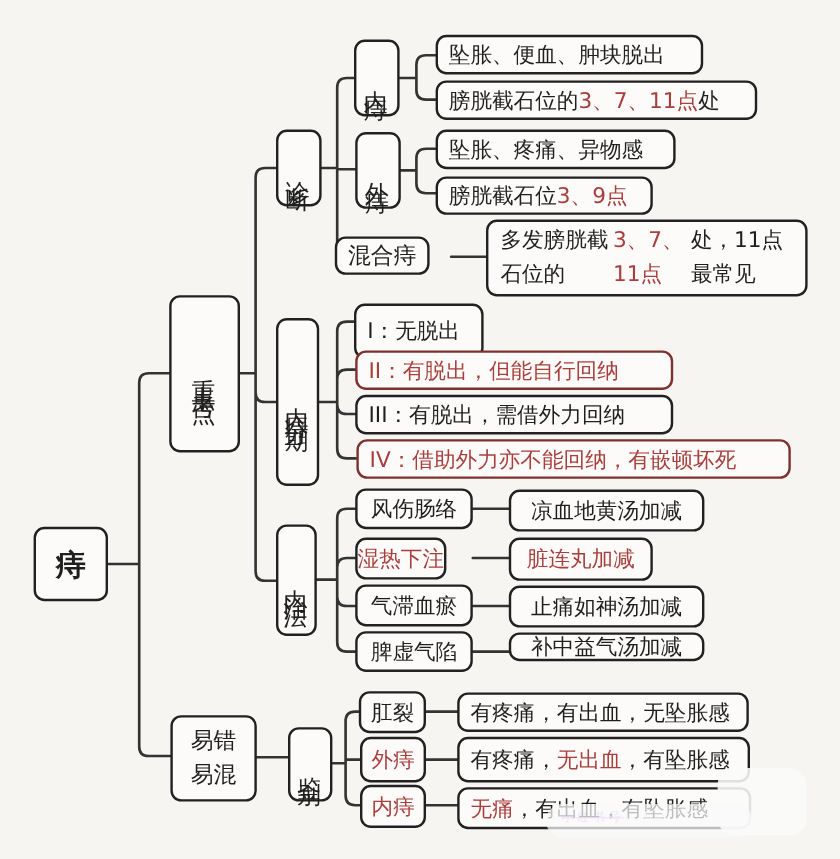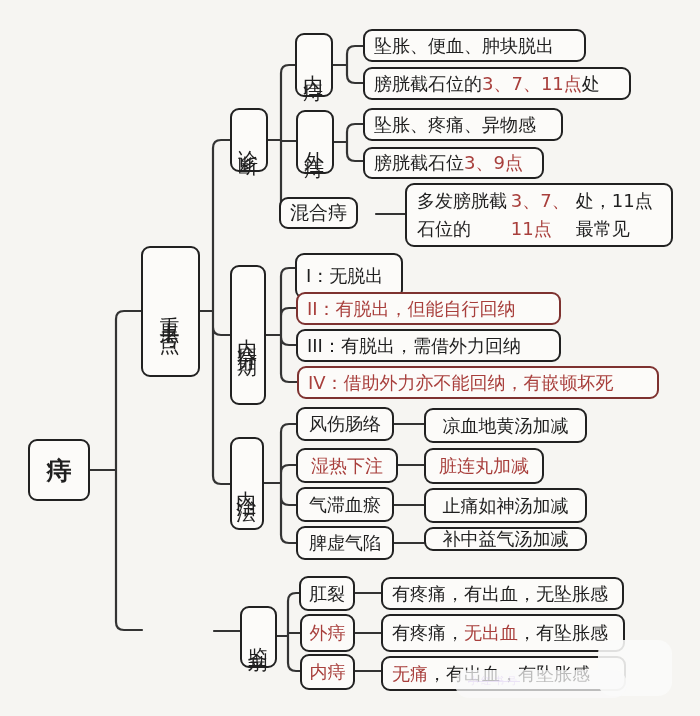--- a/index.html
+++ b/index.html
@@ -62,20 +62,21 @@
 
       <path d="M394 424 H424 M394 465 H424 M394 505 H424 M394 543 H424"></path>
 
       <path d="M214 631 H240 M277 636 H288 M288 636 V601 Q288 593 296 593 H299 M288 633 H300 M288 636 V663 Q288 671 296 671 H300 M355 593 H381 M355 633 H381 M355 671 H381"></path>
     </g>
   </svg>
 
   <div class="box root-box" style="left:28px;top:439px;width:62px;height:62px;">痔</div>
 
   <div class="box v" style="left:141px;top:246px;width:59px;height:131px;">重点考点</div>
+  <div class="box two-line" style="left:142px;top:596px;width:72px;height:72px;">易错易混</div>
 
   <div class="box v" style="left:230px;top:108px;width:38px;height:64px;">诊断</div>
   <div class="box v" style="left:295px;top:33px;width:38px;height:64px;">内痔</div>
   <div class="box leaf" style="left:363px;top:29px;width:223px;height:33px;">
       <span class="run-ink">坠胀、便血、肿块脱出</span>
     </div>
   <div class="box leaf" style="left:363px;top:67px;width:268px;height:33px;">
       <span class="run-ink">膀胱截石位的</span>
       <span class="run-red">3、7、11点</span>
       <span class="run-ink">处</span>
@@ -109,21 +110,21 @@
       <span class="run-red">IV：借助外力亦不能回纳，有嵌顿坏死</span>
     </div>
 
   <div class="box v" style="left:230px;top:437px;width:34px;height:93px;">内治法</div>
   <div class="box center" style="left:296px;top:407px;width:98px;height:34px;">
       <span class="run-ink">风伤肠络</span>
     </div>
   <div class="box center" style="left:424px;top:408px;width:163px;height:35px;">
       <span class="run-ink">凉血地黄汤加减</span>
     </div>
-  <div class="box center" style="left:296px;top:448px;width:102px;height:35px;font-family:Liberation Mono, monospace;">
+  <div class="box center" style="left:296px;top:448px;width:76px;height:35px;font-family:Liberation Mono, monospace;">
       <span class="run-red">湿热下注</span>
     </div>
   <div class="box center" style="left:424px;top:448px;width:120px;height:36px;">
       <span class="run-red">脏连丸加减</span>
     </div>
   <div class="box center" style="left:296px;top:487px;width:98px;height:35px;">
       <span class="run-ink">气滞血瘀</span>
     </div>
   <div class="box center" style="left:424px;top:488px;width:163px;height:35px;">
       <span class="run-ink">止痛如神汤加减</span>

